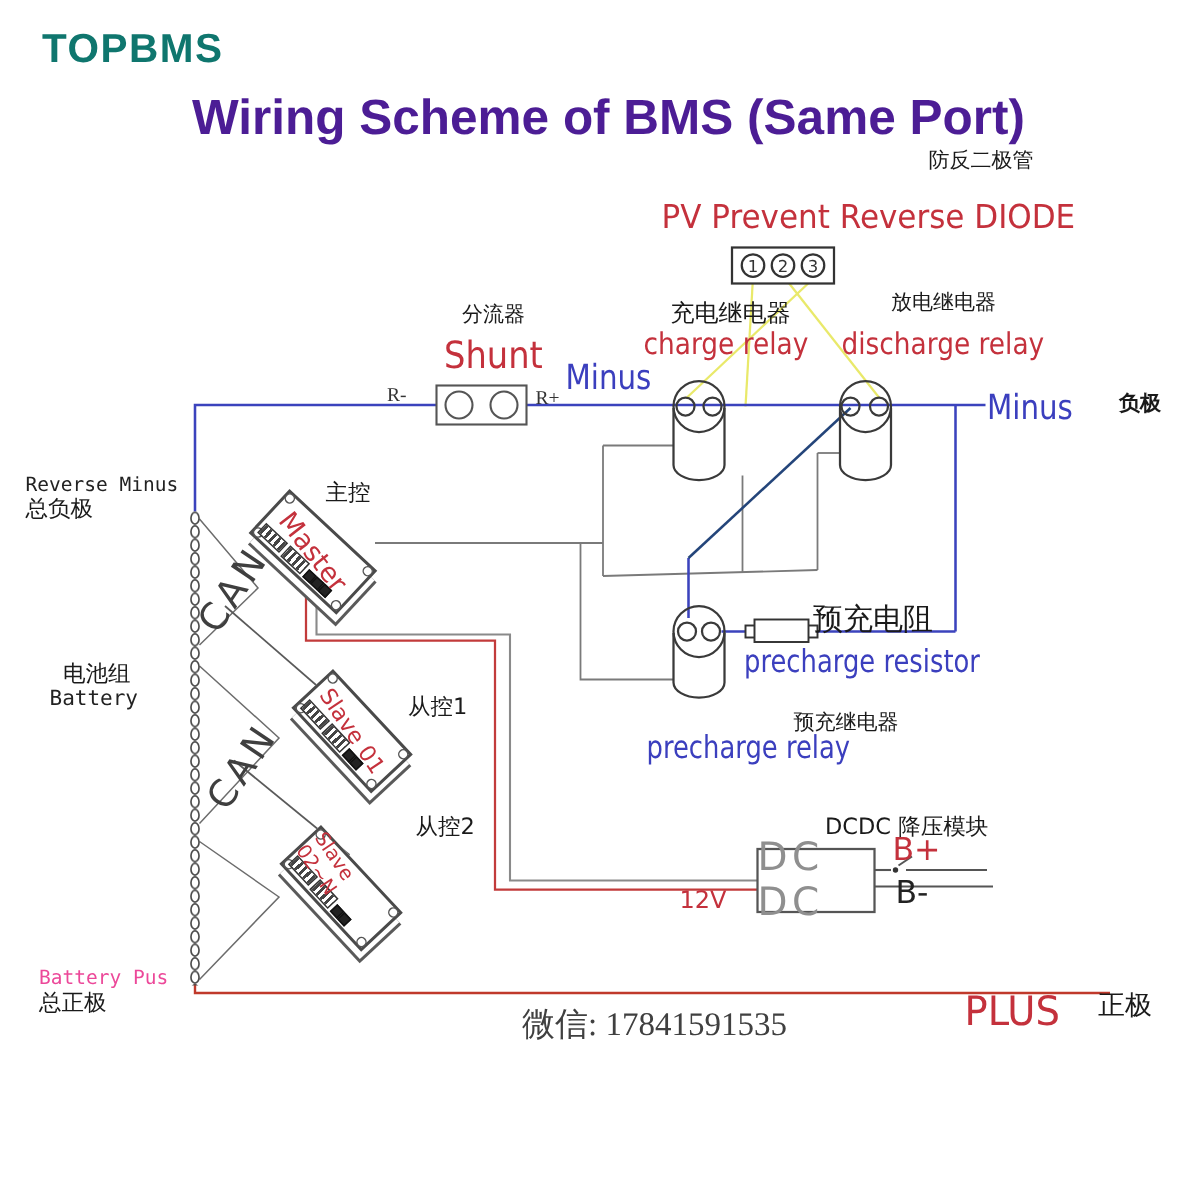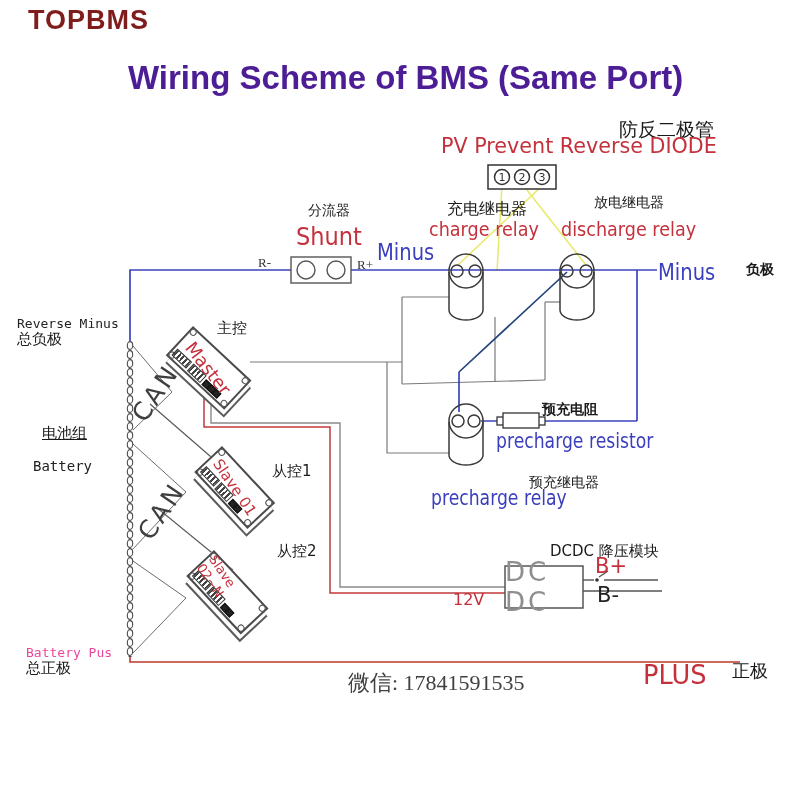--- a/index.html
+++ b/index.html
@@ -7,21 +7,21 @@
        font-family:"Liberation Sans",sans-serif;}
   #stage{position:absolute;inset:0;width:800px;height:800px;}
   svg.wires{position:absolute;left:0;top:0;z-index:1;}
   .lbl{position:absolute;white-space:nowrap;z-index:10;color:#1a1a1a;line-height:1.05;}
   .cn{font-family:"DejaVu Sans",sans-serif;}
   .hand{font-family:"DejaVu Sans",sans-serif;transform-origin:left top;}
   .red{color:#c4313c;}
   .blue{color:#3b3fbe;}
   .mono{font-family:"DejaVu Sans Mono",monospace;}
   .serif{font-family:"Liberation Serif",serif;}
-  .logo{left:28px;top:6px;font-size:27px;font-weight:bold;color:#7f1d1d;letter-spacing:1px;}
+  .logo{left:28px;top:18px;font-size:27px;font-weight:bold;color:#0f766e;letter-spacing:1px;}
   .title{left:128px;top:61px;font-size:33px;font-weight:bold;color:#4c1d95;}
   .canlbl{position:absolute;z-index:4;font-family:"DejaVu Sans",sans-serif;font-size:25px;
           color:#3f3f3f;letter-spacing:3px;transform:rotate(-56deg);transform-origin:left bottom;}
   .unit{position:absolute;background:#fff;border:2px solid #4a4a4a;transform-origin:0 0;z-index:5;
         box-shadow:4px 5px 0 -1px #ffffff,5px 6px 0 0 #5a5a5a;}
   .uname{position:absolute;inset:0;display:flex;align-items:center;justify-content:center;
          font-family:"DejaVu Sans",sans-serif;color:#c4313c;transform:rotate(9deg);}
   .screw{position:absolute;width:5px;height:5px;border:1px solid #555;border-radius:50%;background:#fff;}
   .s-tl{left:-1px;top:-1px;} .s-tr{right:-1px;top:-1px;} .s-bl{left:-1px;bottom:-1px;} .s-br{right:-1px;bottom:-1px;}
   .port{position:absolute;border:1px solid #333;
@@ -184,21 +184,21 @@
     <span class="port" style="left:2px;bottom:2px;width:18px;height:7px;"></span>
     <span class="port" style="left:24px;bottom:1px;width:16px;height:8px;"></span>
     <span class="pin" style="left:44px;bottom:1px;"></span>
     <span class="pin" style="left:51px;bottom:1px;"></span>
     <span class="uname" style="font-size:13px;">Slave 02~N</span>
   </div>
 
   <div class="lbl logo">TOPBMS</div>
   <div class="lbl title">Wiring Scheme of BMS (Same Port)</div>
 
-  <div class="lbl cn" style="left:619px;top:120px;font-size:19px;">防反二极管</div>
+  <div class="lbl cn" style="left:619px;top:100px;font-size:14px;">防反二极管</div>
   <div class="lbl hand red" style="left:441px;top:134px;font-size:22px;transform:scaleX(.94);">PV Prevent Reverse DIODE</div>
   <span class="pinnum" style="left:496px;top:171px;">1</span>
   <span class="pinnum" style="left:516px;top:171px;">2</span>
   <span class="pinnum" style="left:536px;top:171px;">3</span>
 
   <div class="lbl cn" style="left:308px;top:203px;font-size:14px;">分流器</div>
   <div class="lbl hand red" style="left:296px;top:224px;font-size:25px;transform:scaleX(.9);">Shunt</div>
   <div class="lbl serif" style="left:258px;top:256px;font-size:13px;color:#333;">R-</div>
   <div class="lbl serif" style="left:357px;top:258px;font-size:13px;color:#333;">R+</div>
 
@@ -211,30 +211,30 @@
   <div class="lbl hand red" style="left:561px;top:219px;font-size:20px;transform:scaleX(.88);">discharge relay</div>
 
   <div class="lbl hand blue" style="left:658px;top:260px;font-size:23px;transform:scaleX(.85);">Minus</div>
   <div class="lbl cn" style="left:746px;top:262px;font-size:14px;font-weight:bold;">负极</div>
 
   <div class="lbl mono" style="left:17px;top:317px;font-size:13px;color:#222;">Reverse Minus</div>
   <div class="lbl cn" style="left:17px;top:332px;font-size:15px;">总负极</div>
 
   <div class="lbl cn" style="left:217px;top:321px;font-size:15px;">主控</div>
 
-  <div class="lbl cn" style="left:42px;top:426px;font-size:15px;text-decoration:underline;">电池组</div>
+  <div class="lbl cn" style="left:42px;top:442px;font-size:15px;">电池组</div>
   <div class="lbl mono" style="left:33px;top:459px;font-size:14px;color:#222;">Battery</div>
 
   <div class="canlbl" style="left:150px;top:398px;">CAN</div>
   <div class="canlbl" style="left:156px;top:516px;">CAN</div>
 
   <div class="lbl cn" style="left:272px;top:464px;font-size:15px;">从控1</div>
   <div class="lbl cn" style="left:277px;top:544px;font-size:15px;">从控2</div>
 
-  <div class="lbl cn" style="left:542px;top:402px;font-size:14px;font-weight:bold;">预充电阻</div>
+  <div class="lbl cn" style="left:542px;top:402px;font-size:20px;">预充电阻</div>
   <div class="lbl hand blue" style="left:496px;top:430px;font-size:21px;transform:scaleX(.82);">precharge resistor</div>
 
   <div class="lbl cn" style="left:529px;top:475px;font-size:14px;">预充继电器</div>
   <div class="lbl hand blue" style="left:431px;top:487px;font-size:21px;transform:scaleX(.82);">precharge relay</div>
 
   <div class="lbl cn" style="left:550px;top:544px;font-size:15px;">DCDC 降压模块</div>
   <div class="dcdc-text">DC DC</div>
   <div class="lbl hand red" style="left:595px;top:555px;font-size:21px;">B+</div>
   <div class="lbl hand" style="left:597px;top:584px;font-size:21px;color:#222;">B-</div>
   <div class="lbl hand red" style="left:453px;top:592px;font-size:16px;">12V</div>

